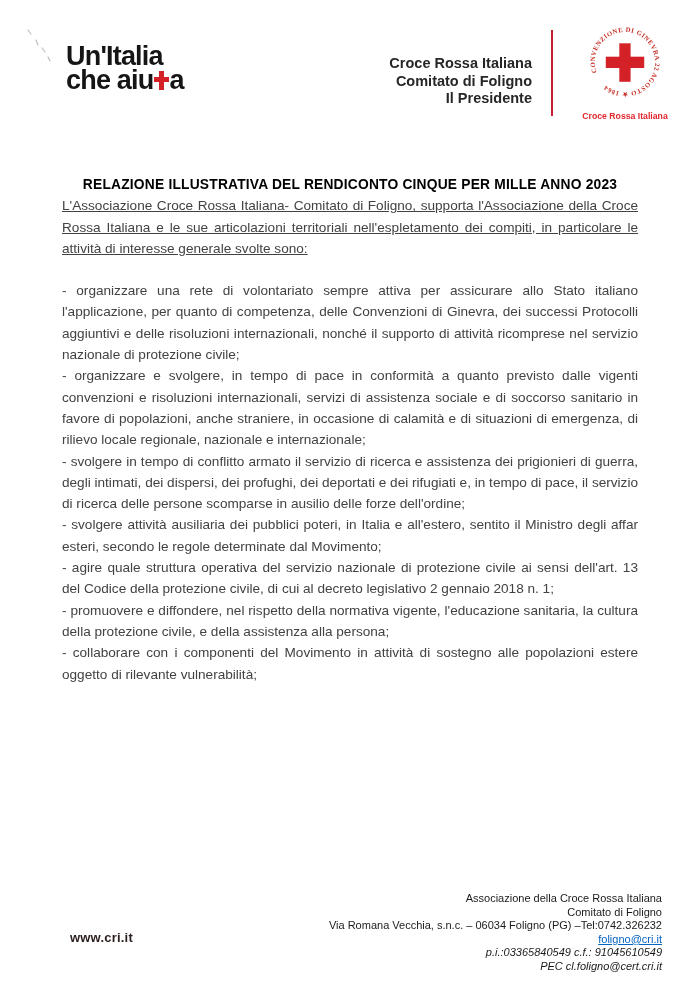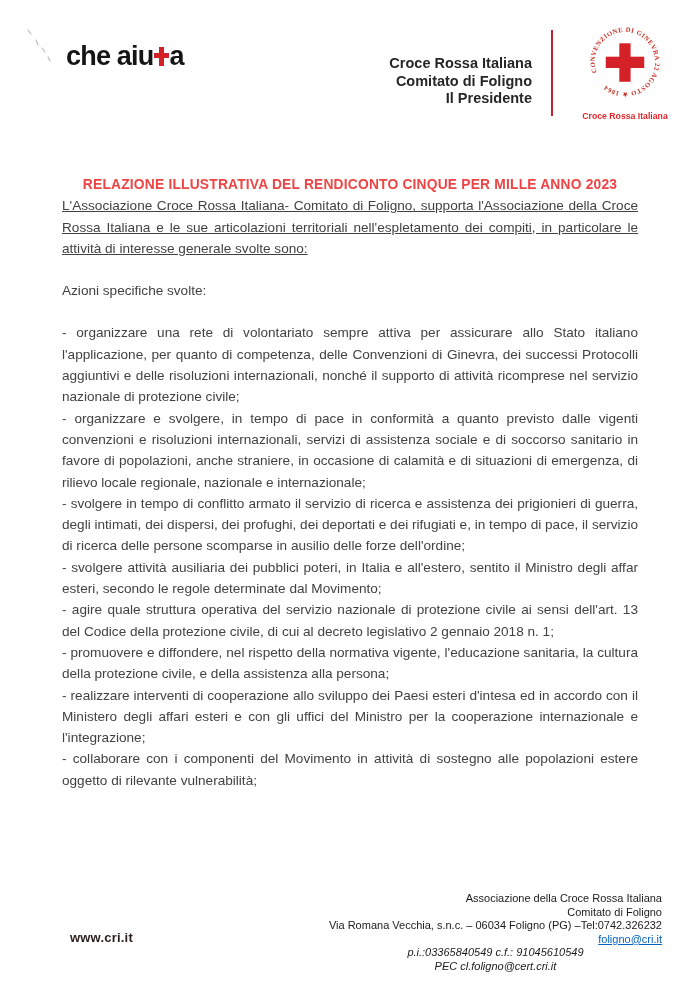--- a/index.html
+++ b/index.html
@@ -40,49 +40,50 @@
 
   
   .pen-mark{position:absolute;left:22px;top:24px;width:40px;height:45px;opacity:.55;}
 
   
   .doc{
     position:absolute;left:62px;top:174px;width:576px;
     font-size:13.6px;line-height:21.3px;text-align:justify;color:#424242;
   }
   .doc-title{
-    text-align:center;font-weight:bold;color:#ef4444;font-size:13.8px;
+    text-align:center;font-weight:bold;color:#000000;font-size:13.8px;
     margin:0 0 24px 0;letter-spacing:.2px;
   }
   .doc p{margin:0;}
   .doc .intro{margin-bottom:21px;text-decoration:underline;}
   .doc .section-label{margin-bottom:21px;text-align:left;}
 
   
   .footer-block{
     position:absolute;right:38px;top:892px;text-align:right;
     font-size:11px;line-height:13.6px;color:#1b1b1b;
   }
   .footer-block .email{color:#0563c1;text-decoration:underline;cursor:pointer;margin-left:16px;}
-  .footer-block .italic{font-style:italic;text-align:center;}
+  .footer-block .italic{font-style:italic;}
   .website{
     position:absolute;left:70px;top:930px;font-weight:bold;
     font-size:13px;color:#2a1f1d;letter-spacing:.2px;
   }
 </style>
 </head>
 <body>
 
 <div class="page">
 
   <svg class="pen-mark" viewBox="0 0 40 45">
     <path d="M6 6 l3 4 M14 16 l2 5 M20 24 l3 4 M26 33 l2 4" stroke="#8a8a8a" stroke-width="1.2" fill="none" stroke-linecap="round"></path>
   </svg>
 
   <div class="logo">
+    <div class="l1">Un'Italia</div>
     <div class="l2">
         <span>che aiu</span>
         <span class="logo-cross"></span>
         <span>a</span>
       </div>
   </div>
 
   <div class="org-block">
     <div>Croce Rossa Italiana</div>
     <div>Comitato di Foligno</div>
@@ -101,28 +102,26 @@
     <g>
       <rect x="27" y="41.5" width="46" height="13.5" fill="#d42027"></rect>
       <rect x="43.2" y="25.5" width="13.5" height="46" fill="#d42027"></rect>
     </g>
     <text x="50" y="116" text-anchor="middle" font-size="10.4" font-weight="bold" fill="#e0262c" font-family="Liberation Sans, sans-serif">Croce Rossa Italiana</text>
   </svg>
 
   <div class="doc">
     <p class="doc-title">RELAZIONE ILLUSTRATIVA DEL RENDICONTO CINQUE PER MILLE ANNO 2023</p>
     <p class="intro">L'Associazione Croce Rossa Italiana- Comitato di Foligno, supporta l'Associazione della Croce Rossa Italiana e le sue articolazioni territoriali nell'espletamento dei compiti, in particolare le attività di interesse generale svolte sono:</p>
-    <p class="section-label">Azioni specifiche svolte:</p>
     <p class="bullet">- organizzare una rete di volontariato sempre attiva per assicurare allo Stato italiano l'applicazione, per quanto di competenza, delle Convenzioni di Ginevra, dei successi Protocolli aggiuntivi e delle risoluzioni internazionali, nonché il supporto di attività ricomprese nel servizio nazionale di protezione civile;</p>
     <p class="bullet">- organizzare e svolgere, in tempo di pace in conformità a quanto previsto dalle vigenti convenzioni e risoluzioni internazionali, servizi di assistenza sociale e di soccorso sanitario in favore di popolazioni, anche straniere, in occasione di calamità e di situazioni di emergenza, di rilievo locale regionale, nazionale e internazionale;</p>
     <p class="bullet">- svolgere in tempo di conflitto armato il servizio di ricerca e assistenza dei prigionieri di guerra, degli intimati, dei dispersi, dei profughi, dei deportati e dei rifugiati e, in tempo di pace, il servizio di ricerca delle persone scomparse in ausilio delle forze dell'ordine;</p>
     <p class="bullet">- svolgere attività ausiliaria dei pubblici poteri, in Italia e all'estero, sentito il Ministro degli affar esteri, secondo le regole determinate dal Movimento;</p>
     <p class="bullet">- agire quale struttura operativa del servizio nazionale di protezione civile ai sensi dell'art. 13 del Codice della protezione civile, di cui al decreto legislativo 2 gennaio 2018 n. 1;</p>
     <p class="bullet">- promuovere e diffondere, nel rispetto della normativa vigente, l'educazione sanitaria, la cultura della protezione civile, e della assistenza alla persona;</p>
-    <p class="bullet">- realizzare interventi di cooperazione allo sviluppo dei Paesi esteri d'intesa ed in accordo con il Ministero degli affari esteri e con gli uffici del Ministro per la cooperazione internazionale e l'integrazione;</p>
     <p class="bullet">- collaborare con i componenti del Movimento in attività di sostegno alle popolazioni estere oggetto di rilevante vulnerabilità;</p>
   </div>
 
   <div class="footer-block">
     <div>Associazione della Croce Rossa Italiana</div>
     <div>Comitato di Foligno</div>
     <div>Via Romana Vecchia, s.n.c. – 06034 Foligno (PG) –Tel:0742.326232</div>
     <div><span class="email">foligno@cri.it</span></div>
     <div class="italic">p.i.:03365840549 c.f.: 91045610549</div>
     <div class="italic">PEC cl.foligno@cert.cri.it</div>

